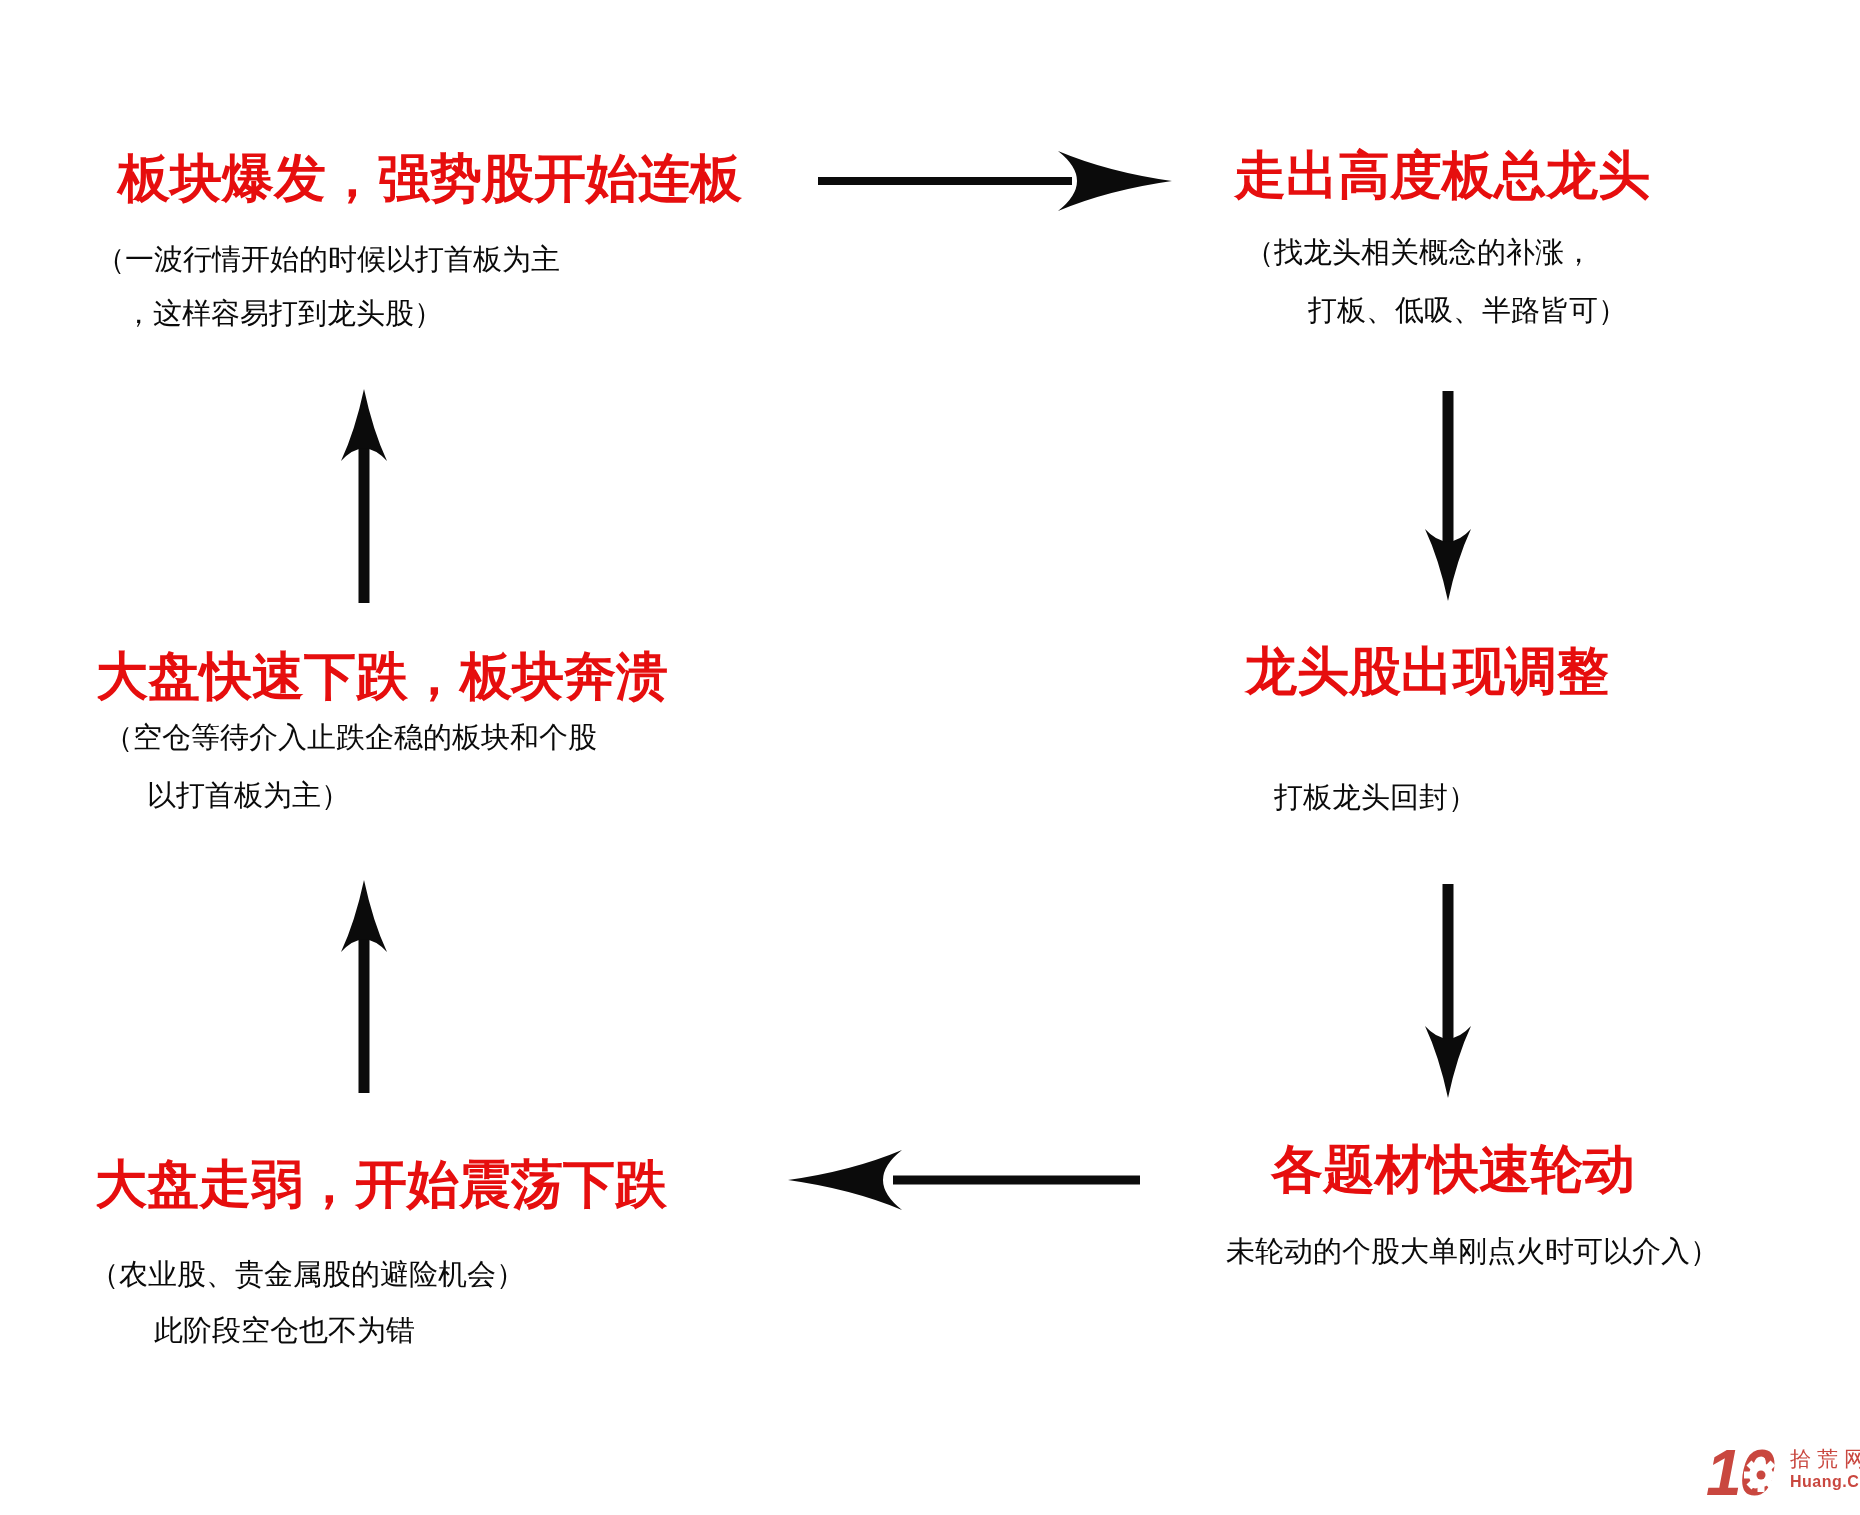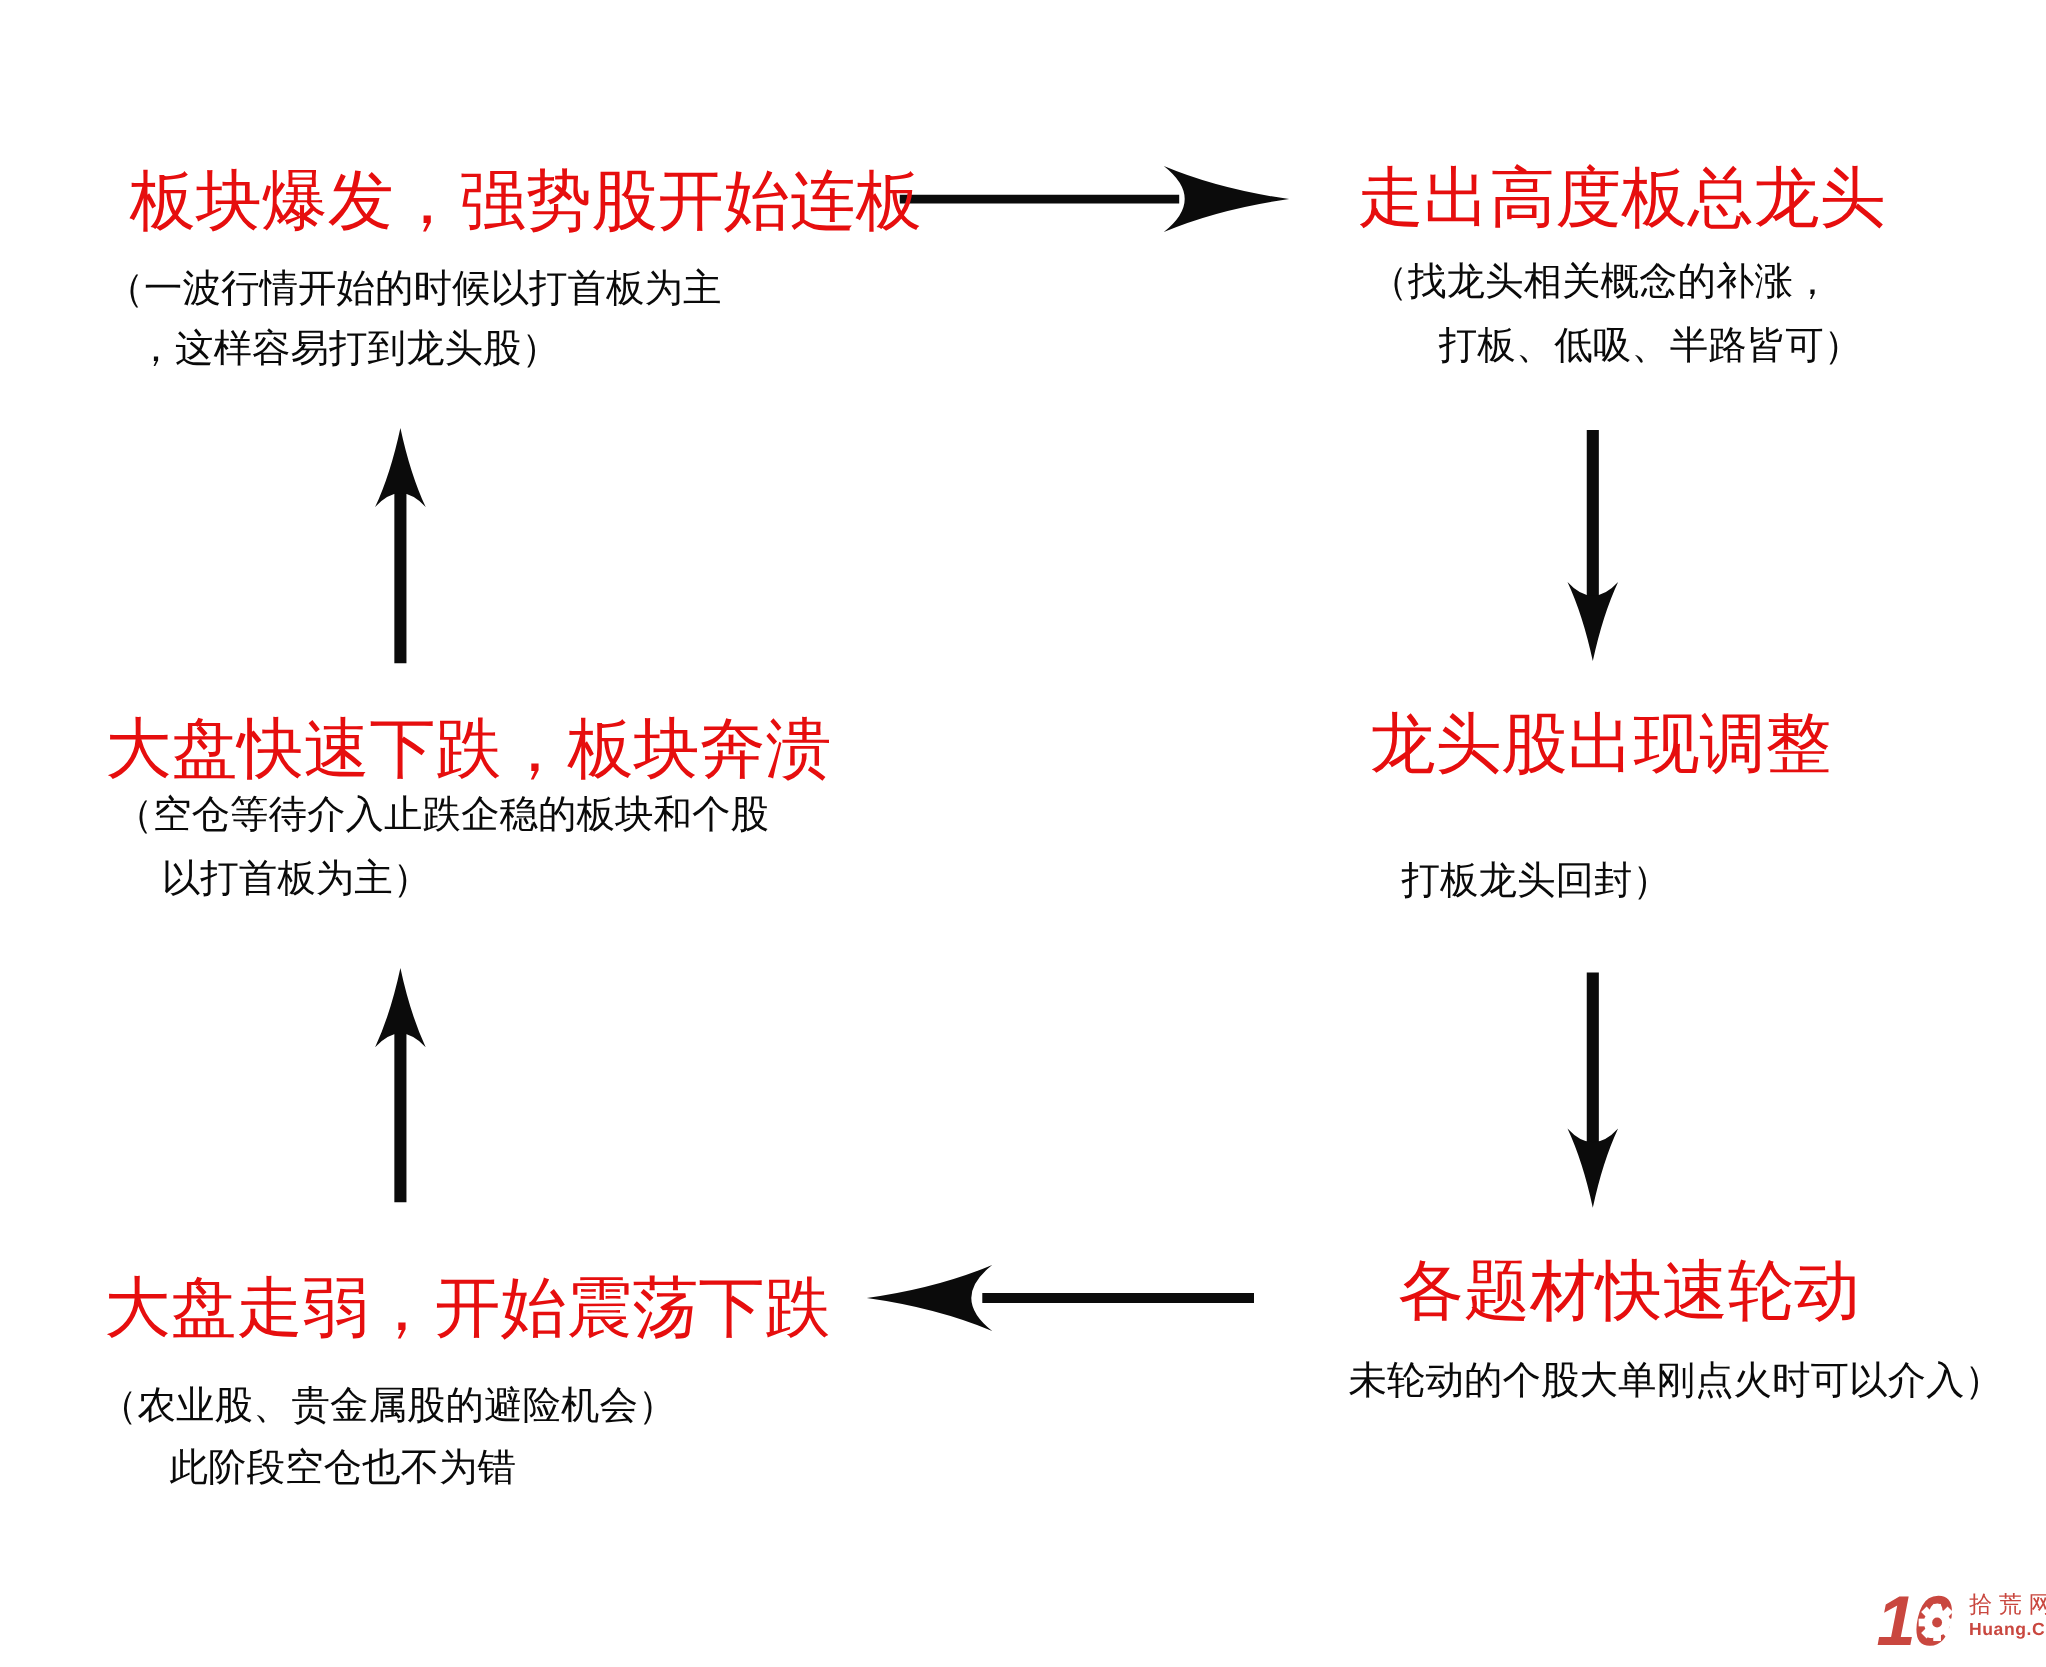--- a/index.html
+++ b/index.html
@@ -13,30 +13,30 @@
   .canvas{
     position:relative;
     width:1860px;height:1515px;
     background:var(--bg);
     overflow:hidden;
     font-family:"Liberation Sans","DejaVu Sans",sans-serif;
   }
   .t{
     position:absolute;
     color:var(--title-red);
-    font-size:60px;
-    font-weight:400;
+    font-size:52px;
+    font-weight:700;
     line-height:1.05;
     white-space:nowrap;
     letter-spacing:0px;
   }
   .n{
     position:absolute;
     color:var(--note-black);
-    font-size:35px;
+    font-size:29px;
     font-weight:500;
     line-height:1.1;
     white-space:nowrap;
   }
   
   .tl-t{left:118px;top:151px;}
   .tl-n1{left:96px;top:244px;}
   .tl-n2{left:124px;top:298px;text-align:right;}
 
   .tr-t{left:1234px;top:148px;}

